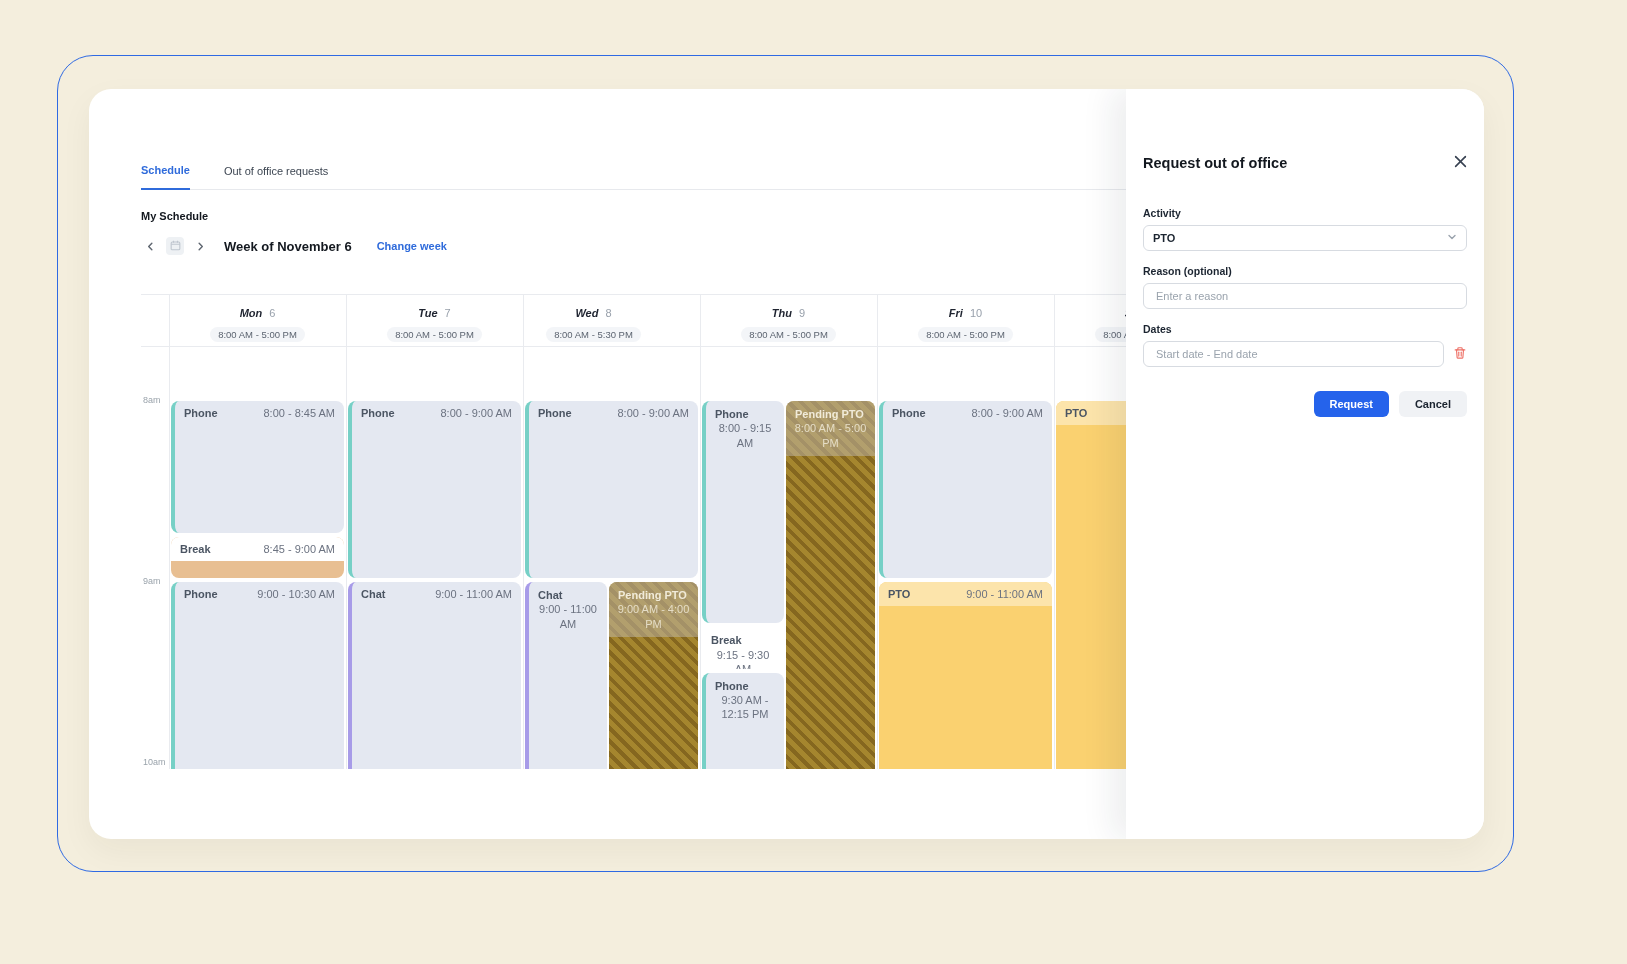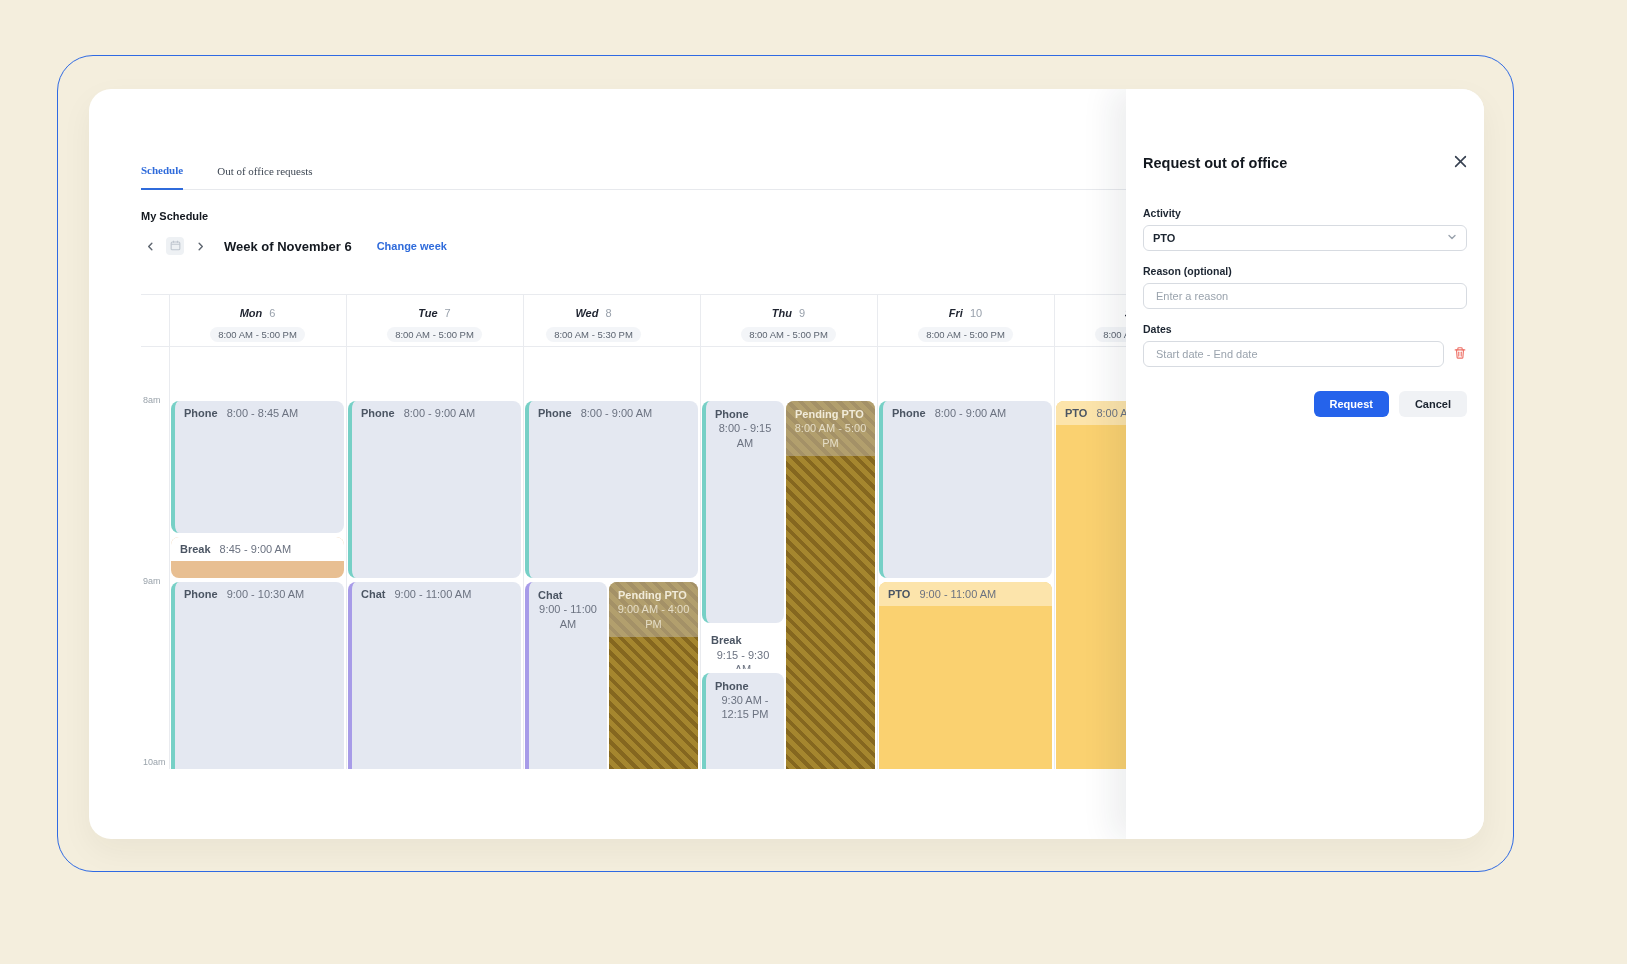--- a/index.html
+++ b/index.html
@@ -15,21 +15,21 @@
     border:1.5px solid #2f6ae3; border-radius:36px;
   }
   .card {
     position:absolute; left:31px; top:33px; width:1395px; height:750px;
     background:#ffffff; border-radius:22px; overflow:hidden;
     box-shadow:0 12px 32px rgba(40,40,20,0.05);
   }
 
   
   .tabs { position:absolute; left:52px; top:75px; display:flex; gap:34px; z-index:2; }
-  .tab { font-size:11px; color:#3d4652; padding-bottom:12px; cursor:pointer; background:none; border:none; font-family:Liberation Serif, serif; }
+  .tab { font-size:11px; color:#3d4652; padding-bottom:12px; cursor:pointer; background:none; border:none; font-family:Liberation Sans, sans-serif; }
   .tab.active { color:#2f6bdb; font-weight:bold; border-bottom:2px solid #2f6bdb; }
   .tab-divider { position:absolute; left:52px; top:100px; width:985px; height:1px; background:#e7e9ed; }
 
   
   .sched-title { position:absolute; left:52px; top:121px; font-size:11px; font-weight:bold; color:#13181f; }
   .nav-row { position:absolute; left:52px; top:148px; display:flex; align-items:center; gap:7px; }
   .nav-btn { width:18px; height:18px; border:none; background:none; display:flex; align-items:center; justify-content:center; cursor:pointer; padding:0; }
   .nav-btn.cal { background:#eef1f4; border-radius:4px; }
   .week-label { font-size:13px; font-weight:bold; color:#13181f; margin-left:8px; }
   .link { font-size:11px; color:#2f6bdb; font-weight:bold; margin-left:18px; background:none; border:none; cursor:pointer; font-family:inherit; }
@@ -47,21 +47,21 @@
   .grid-body { position:absolute; left:0; top:53px; width:1090px; height:422px; overflow:hidden; }
   .time-label { position:absolute; left:2px; font-size:9px; color:#9aa3ab; z-index:1; }
 
   .ev { position:absolute; border-radius:8px; font-size:11px; overflow:hidden; z-index:2; cursor:pointer; }
   .ev.phone, .ev.chat { background:#e4e8f1; }
   .ev.phone { border-left:4px solid #76d0c6; }
   .ev.chat  { border-left:4px solid #a79be8; }
   .ev.break { background:#e8bf92; }
   .ev.pto   { background:#fad170; }
   .ev.pending { background:repeating-linear-gradient(45deg,#a5862e 0 5px,#85671f 5px 9px); }
-  .ev-head { padding:6px 9px; display:flex; gap:9px; white-space:nowrap; align-items:baseline; }
+  .ev-head { padding:6px 9px; display:flex; gap:27px; white-space:nowrap; align-items:baseline;justify-content:space-between; }
   .ev.break .ev-head { background:#ffffff; }
   .ev.pto .ev-head { background:#fce4ab; }
   .ev.pending .ev-head { background:rgba(189,181,162,0.55); }
   .ev-label { font-weight:bold; color:#4b5563; }
   .ev-time { color:#6b7280; }
   .ev.pending .ev-label { color:#f1ebd9; }
   .ev.pending .ev-time { color:#e5ddc6; }
   .ev.half .ev-head { display:block; white-space:normal; text-align:center; padding:6px 6px; line-height:1.3; }
   .ev.half .ev-label { display:block; text-align:left; padding-left:3px; }
 

